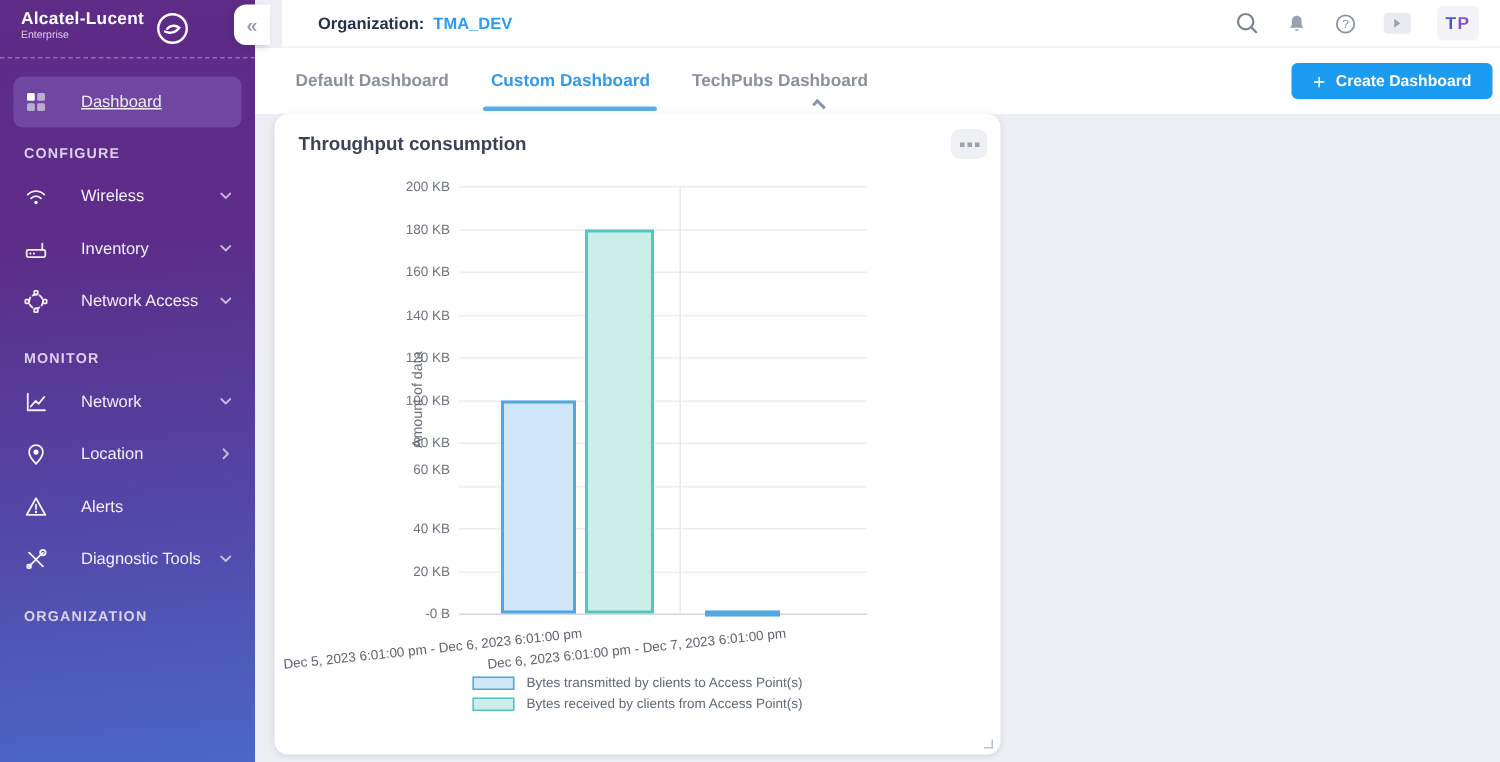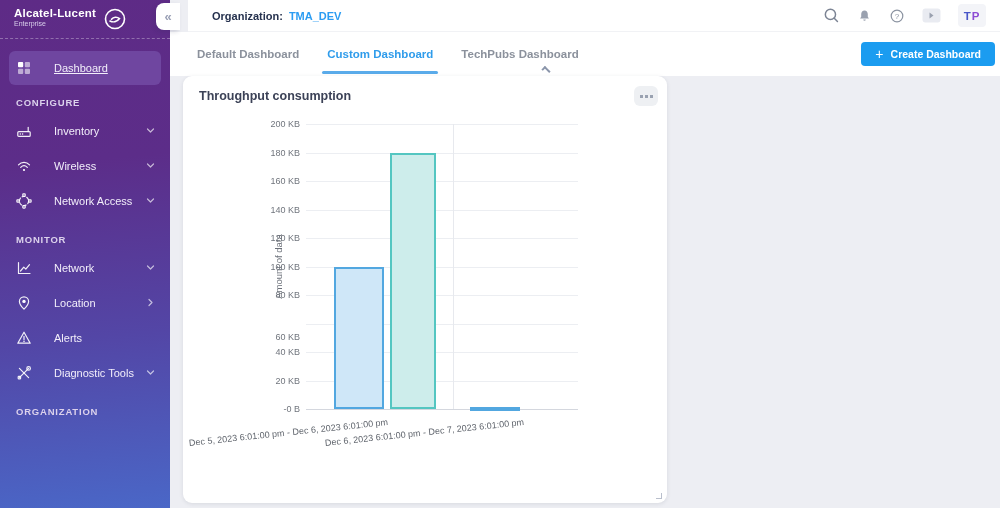--- a/index.html
+++ b/index.html
@@ -101,42 +101,42 @@
             <rect x="2" y="8.8" width="5.2" height="5.2" rx="1" fill="rgba(255,255,255,.55)"></rect>
             <rect x="8.8" y="8.8" width="5.2" height="5.2" rx="1" fill="rgba(255,255,255,.55)"></rect>
           </svg>
         </span>
         <span class="side-label">Dashboard</span>
       </div>
       <div class="section-label first">CONFIGURE</div>
       <div class="side-item">
         <span class="side-icon">
           <svg width="16" height="16" viewBox="0 0 16 16">
+            <path d="M2.5,6.8 C5.5,3.6 10.5,3.6 13.5,6.8" fill="none" stroke="rgba(255,255,255,.92)" stroke-width="1.2" stroke-linecap="round" stroke-linejoin="round"></path>
+            <path d="M4.7,9.3 C6.7,7.3 9.3,7.3 11.3,9.3" fill="none" stroke="rgba(255,255,255,.92)" stroke-width="1.2" stroke-linecap="round" stroke-linejoin="round"></path>
+            <circle cx="8" cy="12" r="1.1" fill="#fff"></circle>
+          </svg>
+        </span>
+        <span class="side-label">Wireless</span>
+        <span class="chev">
+          <svg width="9" height="9" viewBox="0 0 9 9">
+            <path d="M1.5,3 L4.5,6 L7.5,3" fill="none" stroke="#fff" stroke-width="1.2" stroke-linecap="round" stroke-linejoin="round"></path>
+          </svg>
+        </span>
+      </div>
+      <div class="side-item">
+        <span class="side-icon">
+          <svg width="16" height="16" viewBox="0 0 16 16">
             <rect x="1.8" y="8.6" width="12.4" height="4.8" rx="1" fill="none" stroke="rgba(255,255,255,.92)" stroke-width="1.2" stroke-linecap="round" stroke-linejoin="round"></rect>
             <circle cx="4.3" cy="11" r="0.7" fill="#fff"></circle>
             <circle cx="6.6" cy="11" r="0.7" fill="#fff"></circle>
             <path d="M12.2,8.6 V4.4" fill="none" stroke="rgba(255,255,255,.92)" stroke-width="1.2" stroke-linecap="round" stroke-linejoin="round"></path>
           </svg>
         </span>
         <span class="side-label">Inventory</span>
-        <span class="chev">
-          <svg width="9" height="9" viewBox="0 0 9 9">
-            <path d="M1.5,3 L4.5,6 L7.5,3" fill="none" stroke="#fff" stroke-width="1.2" stroke-linecap="round" stroke-linejoin="round"></path>
-          </svg>
-        </span>
-      </div>
-      <div class="side-item">
-        <span class="side-icon">
-          <svg width="16" height="16" viewBox="0 0 16 16">
-            <path d="M2.5,6.8 C5.5,3.6 10.5,3.6 13.5,6.8" fill="none" stroke="rgba(255,255,255,.92)" stroke-width="1.2" stroke-linecap="round" stroke-linejoin="round"></path>
-            <path d="M4.7,9.3 C6.7,7.3 9.3,7.3 11.3,9.3" fill="none" stroke="rgba(255,255,255,.92)" stroke-width="1.2" stroke-linecap="round" stroke-linejoin="round"></path>
-            <circle cx="8" cy="12" r="1.1" fill="#fff"></circle>
-          </svg>
-        </span>
-        <span class="side-label">Wireless</span>
         <span class="chev">
           <svg width="9" height="9" viewBox="0 0 9 9">
             <path d="M1.5,3 L4.5,6 L7.5,3" fill="none" stroke="#fff" stroke-width="1.2" stroke-linecap="round" stroke-linejoin="round"></path>
           </svg>
         </span>
       </div>
       <div class="side-item">
         <span class="side-icon">
           <svg width="16" height="16" viewBox="0 0 16 16">
             <circle cx="8" cy="8" r="4.6" fill="none" stroke="rgba(255,255,255,.92)" stroke-width="1.2" stroke-linecap="round" stroke-linejoin="round" stroke-dasharray="2.8 2"></circle>
@@ -282,30 +282,40 @@
         <div class="ytick" style="left: 77px; top: 100px;">160 KB</div>
         <div class="gridline-h" style="left: 123px; width: 272px; top: 133.5px;"></div>
         <div class="ytick" style="left: 77px; top: 128.5px;">140 KB</div>
         <div class="gridline-h" style="left: 123px; width: 272px; top: 162px;"></div>
         <div class="ytick" style="left: 77px; top: 157px;">120 KB</div>
         <div class="gridline-h" style="left: 123px; width: 272px; top: 190.5px;"></div>
         <div class="ytick" style="left: 77px; top: 185.5px;">100 KB</div>
         <div class="gridline-h" style="left: 123px; width: 272px; top: 219px;"></div>
         <div class="ytick" style="left: 77px; top: 214px;">80 KB</div>
         <div class="gridline-h" style="left: 123px; width: 272px; top: 247.5px;"></div>
-        <div class="ytick" style="left: 77px; top: 256px;">60 KB</div>
+        <div class="ytick" style="left: 77px; top: 232px;">60 KB</div>
         <div class="gridline-h" style="left: 123px; width: 272px; top: 276px;"></div>
         <div class="ytick" style="left: 77px; top: 271px;">40 KB</div>
         <div class="gridline-h" style="left: 123px; width: 272px; top: 304.5px;"></div>
         <div class="ytick" style="left: 77px; top: 299.5px;">20 KB</div>
         <div class="gridline-h base" style="left: 123px; width: 272px; top: 333px;"></div>
         <div class="ytick" style="left: 77px; top: 328px;">-0 B</div>
         <div class="gridline-v" style="left: 270px; top: 48px; height: 285px;"></div>
         <div class="ylabel" style="left: -47.5px; top: 184.5px;">Amount of data</div>
         <div class="bar" style="left: 151px; width: 50px; top: 190.5px; height: 142.5px; background: rgb(207, 231, 248); border-color: rgb(82, 167, 224);"></div>
         <div class="bar" style="left: 207px; width: 46px; top: 76.5px; height: 256.5px; background: rgb(205, 237, 235); border-color: rgb(84, 198, 193);"></div>
         <div class="xlabel" style="width: 205px; top: 341px;">Dec 5, 2023 6:01:00 pm - Dec 6, 2023 6:01:00 pm</div>
         <div class="bar" style="left: 287px; width: 50px; top: 330.863px; height: 2.1375px; background: rgb(207, 231, 248); border-color: rgb(82, 167, 224);"></div>
         <div class="xlabel" style="width: 341px; top: 341px;">Dec 6, 2023 6:01:00 pm - Dec 7, 2023 6:01:00 pm</div>
+        <div class="legend">
+          <div class="legend-row">
+            <span class="legend-swatch" style="background: rgb(207, 231, 248); border-color: rgb(82, 167, 224);"></span>
+            <span class="legend-label">Bytes transmitted by clients to Access Point(s)</span>
+          </div>
+          <div class="legend-row">
+            <span class="legend-swatch" style="background: rgb(205, 237, 235); border-color: rgb(84, 198, 193);"></span>
+            <span class="legend-label">Bytes received by clients from Access Point(s)</span>
+          </div>
+        </div>
       </div>
     <div class="card-resize"></div>
   </div>
 </div>
 
 </body></html>

